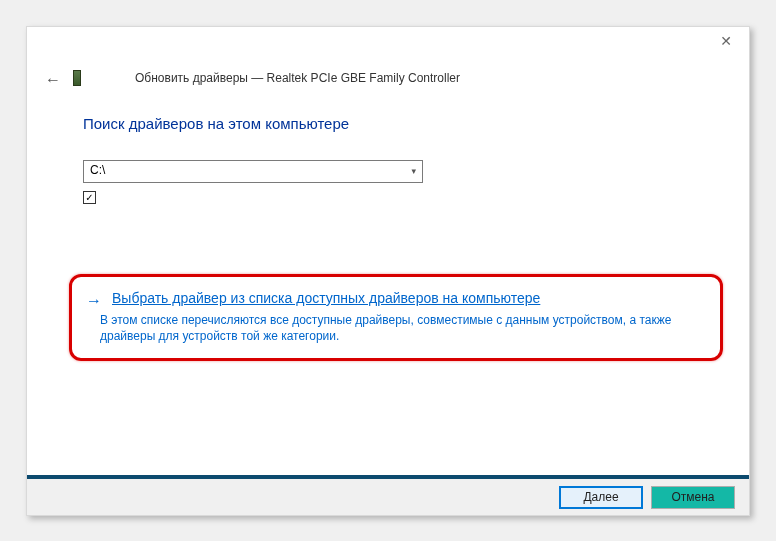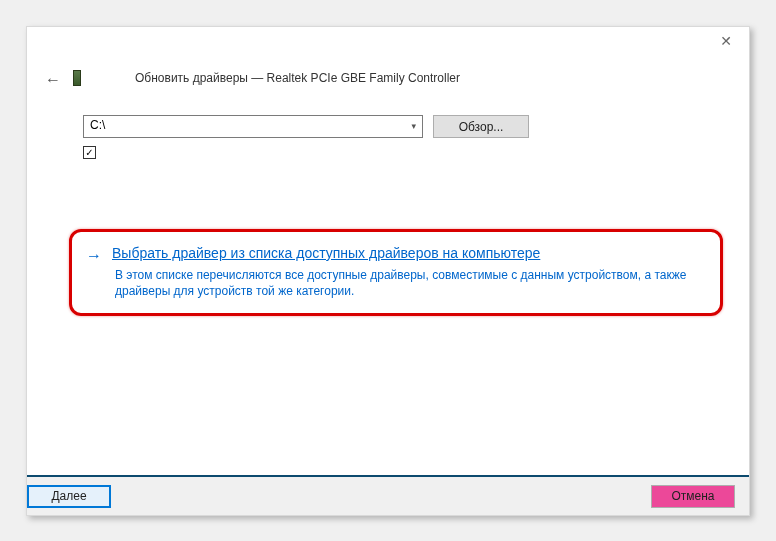--- a/index.html
+++ b/index.html
@@ -148,45 +148,45 @@
     flex-shrink: 0;
     margin-top: 1px;
   }
   .cmd-title {
     color: #0066cc;
     font-size: 14px;
     text-decoration: underline;
     line-height: 1.35;
   }
   .cmd-desc {
-    margin-left: 29px;
+    margin-left: 14px;
     margin-top: 4px;
     color: #0066cc;
     font-size: 12px;
     line-height: 1.35;
   }
   .footer {
     position: absolute;
     left: 0;
     right: 0;
     bottom: 0;
     height: 40px;
     background: #f0f0f0;
-    border-top: 2px solid #0c4a6e;
-    display: flex;
-    justify-content: space-between;
+    border-top: 4px solid #0c4a6e;
+    display: flex;
+    justify-content: flex-end;
     align-items: center;
     padding-right: 14px;
     gap: 8px;
   }
   .btn {
     width: 84px;
     height: 23px;
     border: 1px solid #adadad;
-    background: #ec4899;
+    background: #14b8a6;
     font-size: 12px;
     color: #222;
     display: flex;
     align-items: center;
     justify-content: center;
     cursor: pointer;
   }
   .btn.primary {
     border: 1px solid #0078d7;
     box-shadow: inset 0 0 0 1px #0078d7;
@@ -200,28 +200,28 @@
 
   <div class="close-x">✕</div>
 
   <div class="header-row">
     <span class="back-arrow">←</span>
     <span class="device-icon"></span>
     <span class="title-text">Обновить драйверы — Realtek PCIe GBE Family Controller</span>
   </div>
 
   <div class="content">
+    <div class="heading">Поиск драйверов на этом компьютере</div>
 
 
     <div class="path-row">
       <div class="path-input">
         <span>C:\</span>
         <span class="caret">▾</span>
       </div>
-      <div class="browse-btn">Обзор...</div>
     </div>
 
     <div class="checkbox-row">
       <span class="checkbox">✓</span>
     </div>
 
     <div class="command-link">
       <div class="cmd-head">
         <span class="cmd-arrow">→</span>
         <span class="cmd-title">Выбрать драйвер из списка доступных драйверов на компьютере</span>

